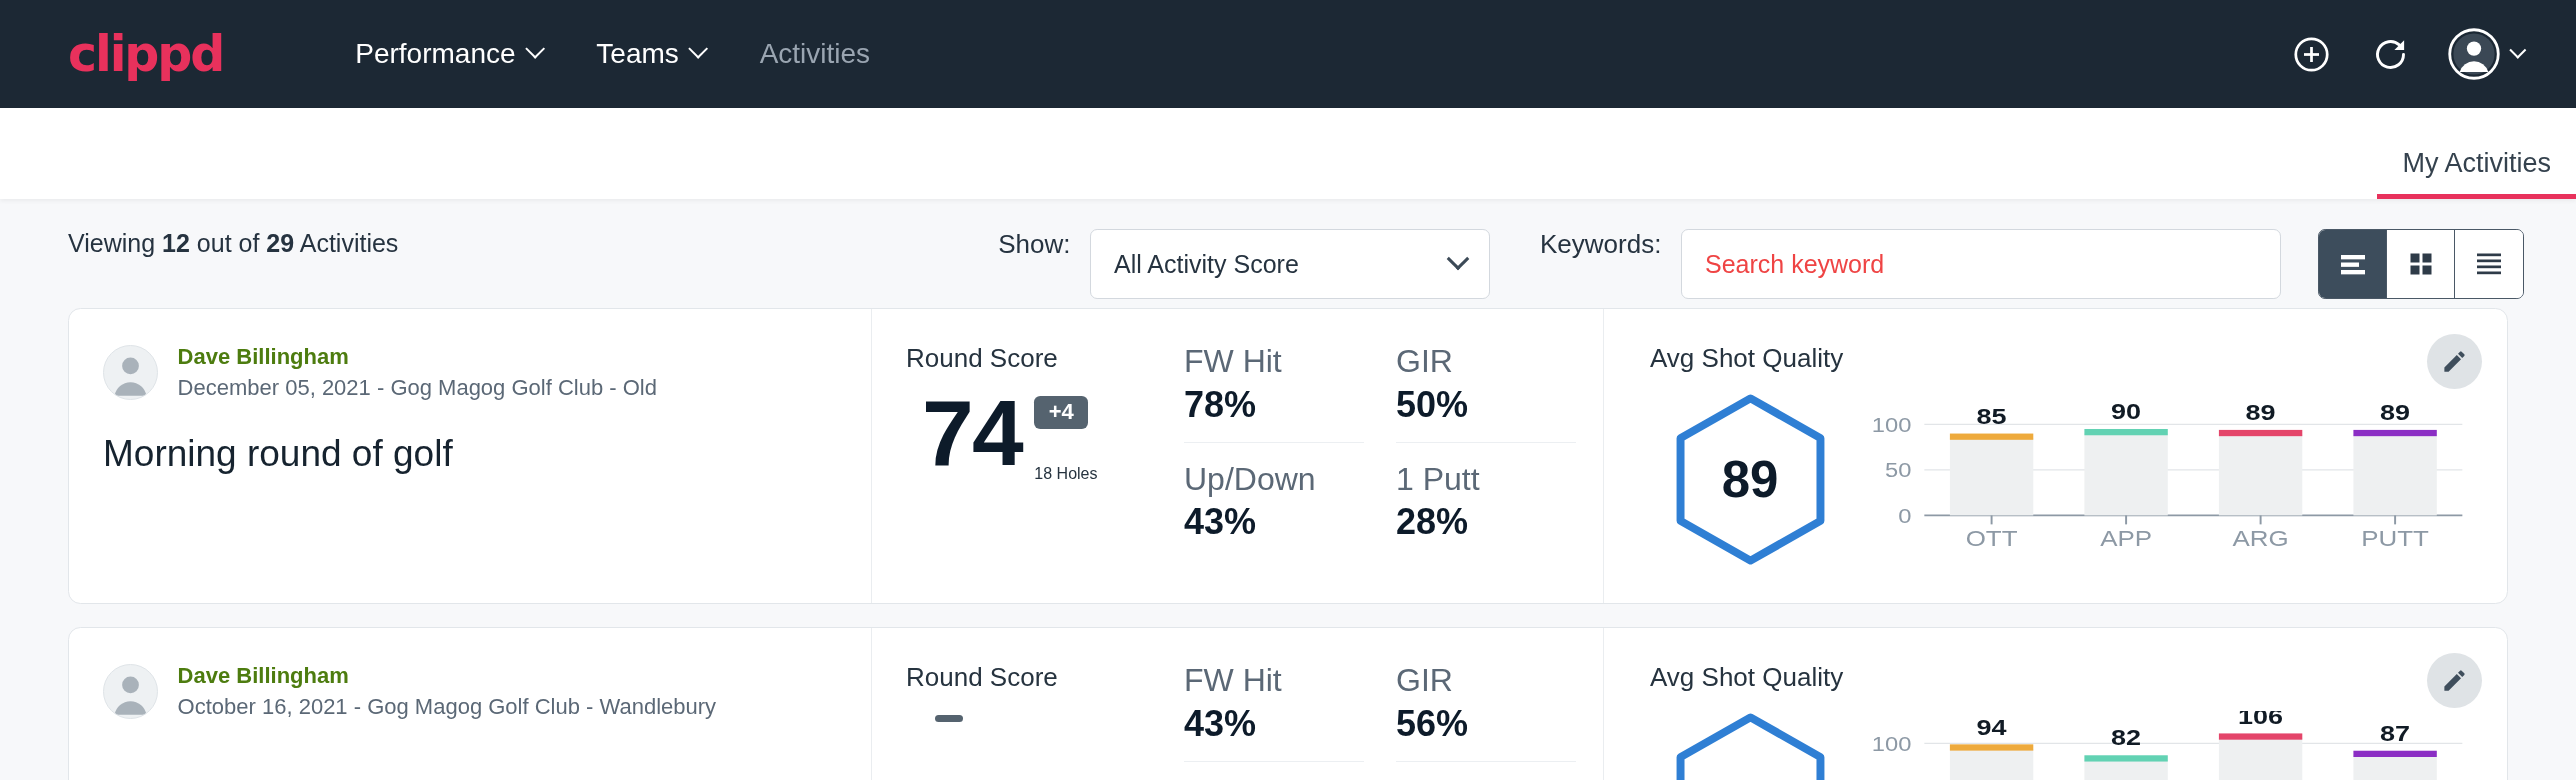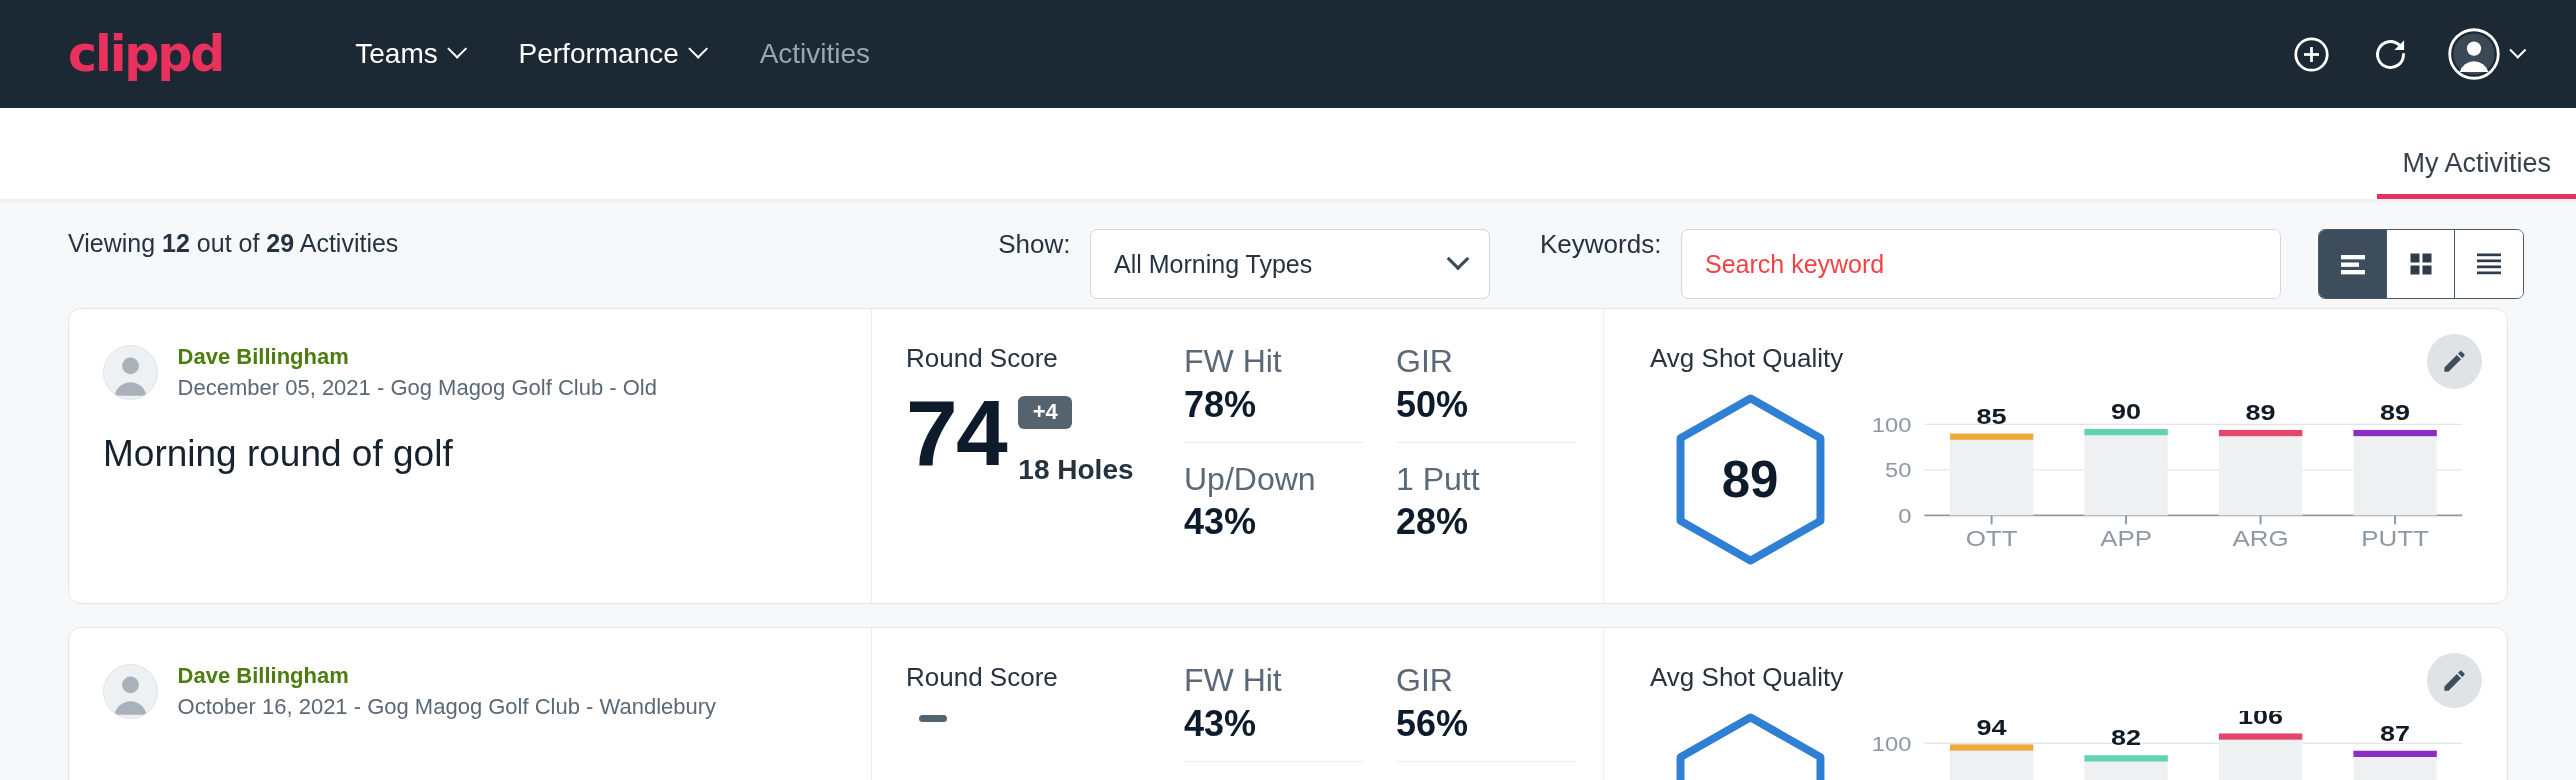--- a/index.html
+++ b/index.html
@@ -179,35 +179,35 @@
     overflow: hidden;
     flex: 0 0 auto;
   }
   .pname { font-size: 22px; font-weight: 700; color: #4d7c0f; line-height: 1.25; }
   .pmeta { font-size: 22px; color: #5b6876; line-height: 1.3; margin-top: 3.6px; }
   .ctitle { font-size: 37px; color: #16232f; margin-top: 30px; font-weight: 400; }
   .csource { font-size: 21.4px; color: #5b6876; margin-top: 39px; }
 
   .col-score { width: 312px; padding-left: 34px; }
   .block-label { font-size: 26px; color: #26333f; }
-  .score-row { display: flex; align-items: flex-start; margin-top: 9px; }
+  .score-row { display: flex; align-items: flex-start; margin-top: 9px; margin-left: 16px; }
   .score-num {
     font-size: 93px; font-weight: 700; color: #0d1b2a;
     line-height: 1.08; letter-spacing: -1.8px;
   }
   .score-side { display: flex; flex-direction: column; justify-content: space-between; align-self: stretch; padding-top: 12.5px; padding-left: 12.5px;}
   .badge {
     background: #55636f;
     color: #ffffff;
     font-size: 22px; font-weight: 700;
     border-radius: 6.2px;
     padding: 3.6px 14.3px;
     align-self: flex-start;
   }
-  .holes { font-size: 28px; color: #26333f; margin-top: 25px; white-space: nowrap; font-weight: bold; }
+  .holes { font-size: 16px; color: #26333f; margin-top: 25px; white-space: nowrap; }
 
   .col-stats {
     width: 420px;
     display: grid;
     grid-template-columns: 1fr 1fr;
     grid-template-rows: auto auto;
     column-gap: 32px;
     align-content: start;
     padding-right: 27px;
     border-right: 1.4px solid #eaedf0;
@@ -241,25 +241,25 @@
   }
 </style>
 </head>
 <body>
 
 <div class="appbar">
   <div class="logo">clippd</div>
 
   <div class="nav">
     <div class="nav-item">
+      <span>Performance</span>
+      <i class="chev"></i>
+    </div>
+    <div class="nav-item">
       <span>Teams</span>
-      <i class="chev"></i>
-    </div>
-    <div class="nav-item">
-      <span>Performance</span>
       <i class="chev"></i>
     </div>
     <div class="nav-item muted">
       <span>Activities</span>
     </div>
   </div>
 
   <div class="appbar-right">
     <div class="icon-btn">
       <svg width="41" height="41" viewBox="0 0 24 24" fill="none" stroke="#ffffff" stroke-width="1.6">
@@ -298,21 +298,21 @@
     <b>12</b>
     <span>out of</span>
     <b>29</b>
     <span>Activities</span>
   </div>
 
   <div class="fb-spacer"></div>
 
   <div class="fb-label">Show:</div>
   <div class="select">
-    <span>All Morning Types</span>
+    <span>All Activity Score</span>
     <i class="sel-chev"></i>
   </div>
 
   <div class="fb-label" style="margin-left:50px;">Keywords:</div>
   <div class="searchbox">
     <span>Search keyword</span>
   </div>
 
   <div class="viewtoggle">
     <div class="vt-btn active">

